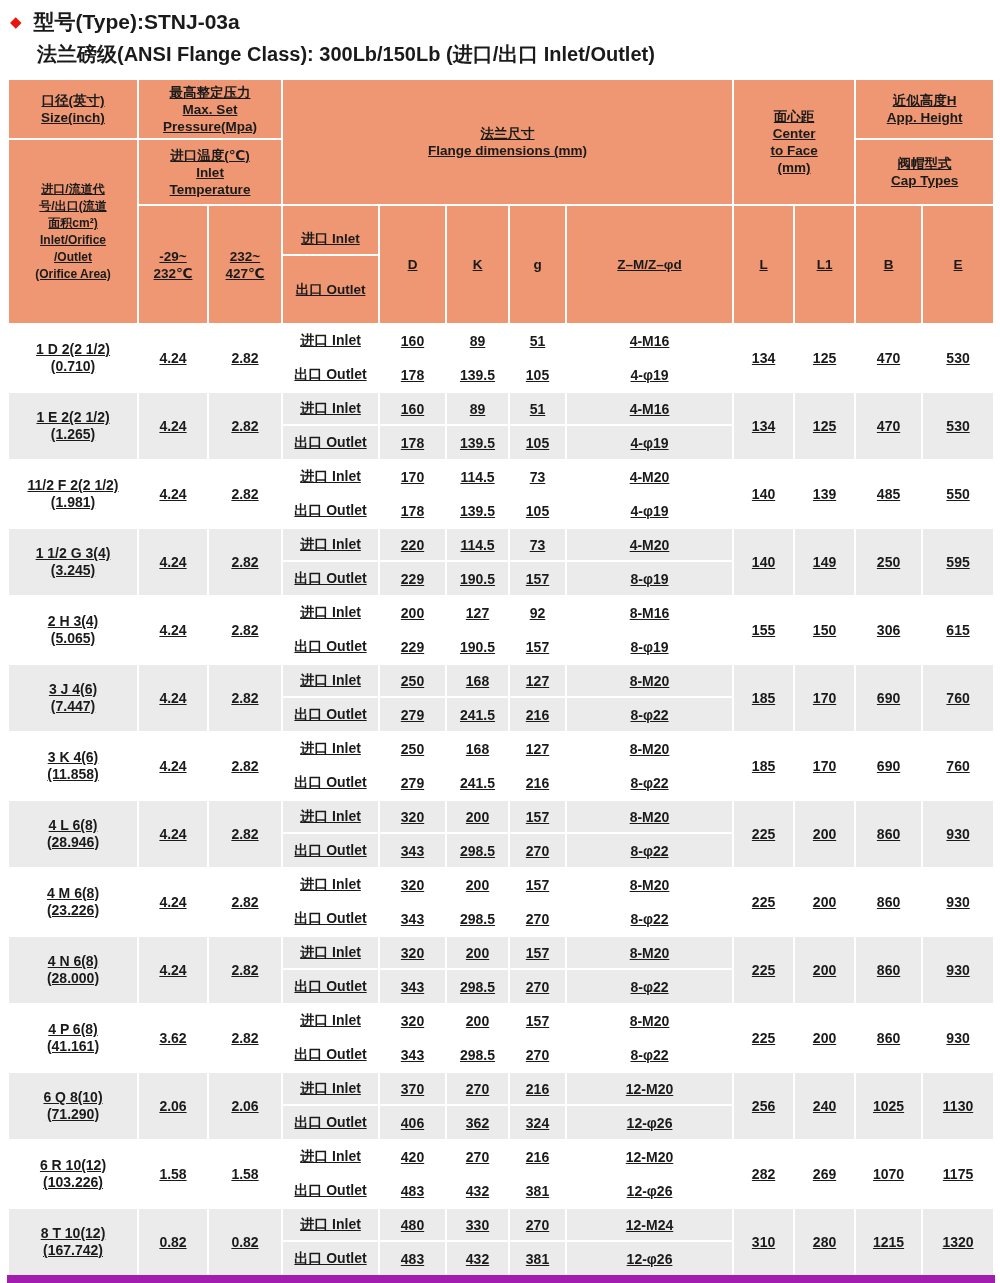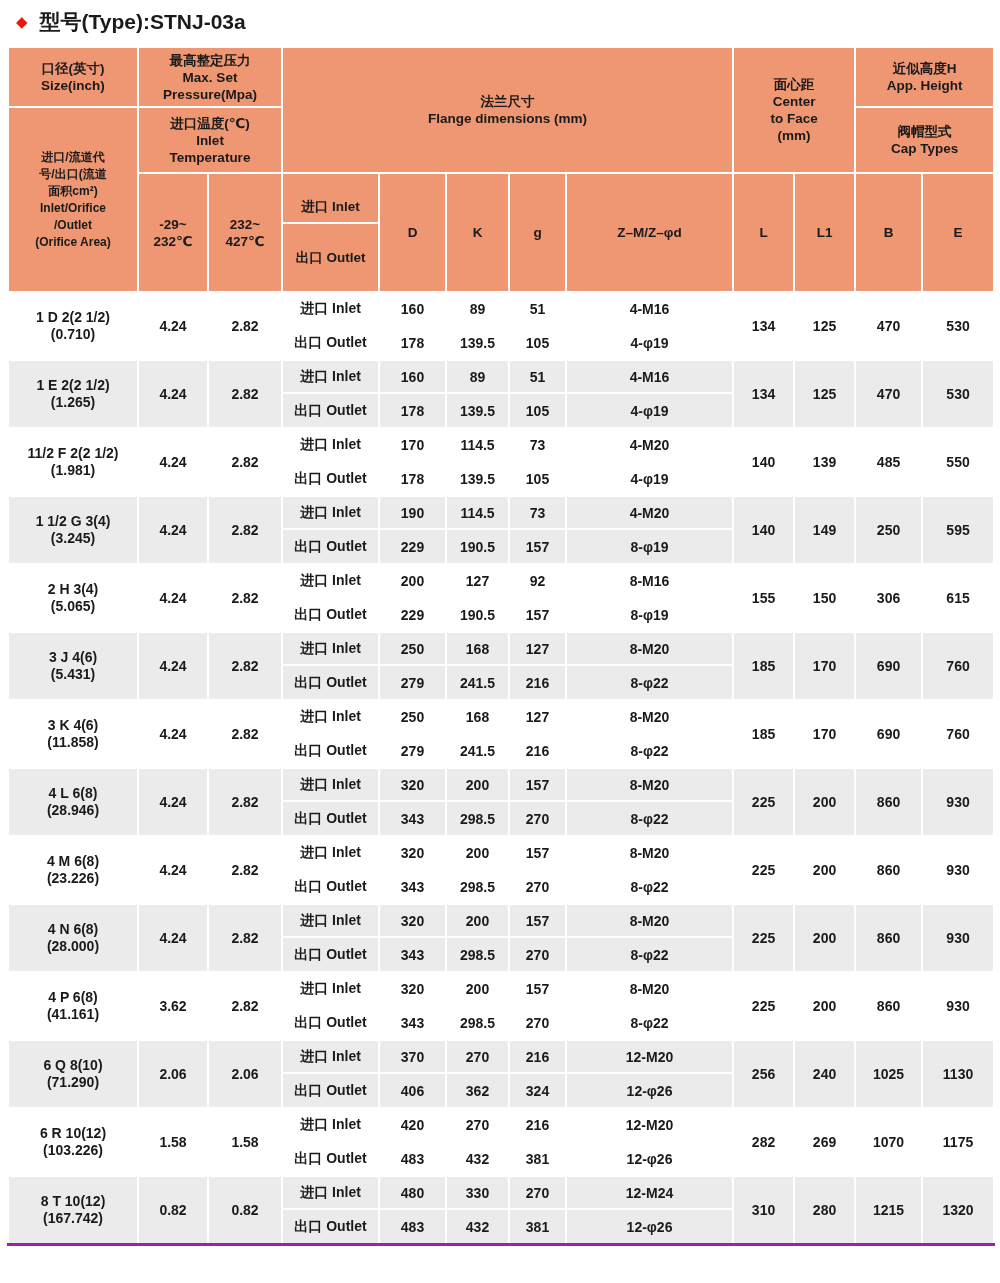--- a/index.html
+++ b/index.html
@@ -6,28 +6,29 @@
   html, body { background: #fff; }
   body {
     width: 1000px; height: 1283px;
     font-family: "Liberation Sans", "DejaVu Sans", sans-serif;
     color: #1a1a1a;
   }
   .page { width: 1000px; height: 1283px; padding: 8px 7px 0 7px; }
 
   
   .title-block { padding-left: 3px; margin-bottom: 10px; }
-  .title-line1 { font-size: 21px; font-weight: bold; line-height: 28px; margin-left: 6px; }
+  .title-line1 { font-size: 21px; font-weight: bold; line-height: 28px; }
   .diamond { color: #e8160c; font-size: 15px; margin-right: 12px; vertical-align: 2px; }
   .title-line2 { font-size: 20px; font-weight: bold; line-height: 28px; padding-left: 27px; margin-top: 4px; }
 
   
   table.spec {
     width: 986px; border-collapse: collapse; table-layout: fixed;
-    border-bottom: 3px solid #a21caf;
+    border-bottom: 8px solid #a21caf;
+    text-decoration: underline;
   }
   table.spec th, table.spec td {
     border: 2px solid #fff;
     text-align: center; vertical-align: middle;
     font-weight: bold; overflow: hidden;
   }
   thead th {
     background: #ee9772;
     font-size: 13.5px; line-height: 17px;
     white-space: pre-line;
@@ -52,20 +53,21 @@
 </style>
 </head>
 <body>
 
 <div class="page">
 
   <div class="title-block">
     <div class="title-line1">
       <span class="diamond">◆</span><span>型号(Type):STNJ-03a</span>
     </div>
+    <div class="title-line2">法兰磅级(ANSI Flange Class): 300Lb/150Lb  (进口/出口 Inlet/Outlet)</div>
   </div>
 
   <table class="spec">
     <colgroup>
       <col style="width:130px">
         <col style="width:70px">
         <col style="width:74px">
       <col style="width:97px">
         <col style="width:67px">
         <col style="width:63px">
@@ -229,21 +231,21 @@
       <div>1 1/2 G 3(4)</div>
       <div>(3.245)</div>
     </td>
     <td class="num">4.24</td>
     <td class="num">2.82</td>
     <td class="split">
       <div class="half top">进口 Inlet</div>
       <div class="half">出口 Outlet</div>
     </td>
     <td class="split">
-      <div class="half top">190</div>
+      <div class="half top">220</div>
       <div class="half">229</div>
     </td>
     <td class="split">
       <div class="half top">114.5</div>
       <div class="half">190.5</div>
     </td>
     <td class="split">
       <div class="half top">73</div>
       <div class="half">157</div>
     </td>
@@ -286,21 +288,21 @@
     </td>
     <td class="num">155</td>
     <td class="num">150</td>
     <td class="num">306</td>
     <td class="num">615</td>
   </tr>
 
   <tr class="data-row shaded">
     <td class="size-cell">
       <div>3 J 4(6)</div>
-      <div>(5.431)</div>
+      <div>(7.447)</div>
     </td>
     <td class="num">4.24</td>
     <td class="num">2.82</td>
     <td class="split">
       <div class="half top">进口 Inlet</div>
       <div class="half">出口 Outlet</div>
     </td>
     <td class="split">
       <div class="half top">250</div>
       <div class="half">279</div>

